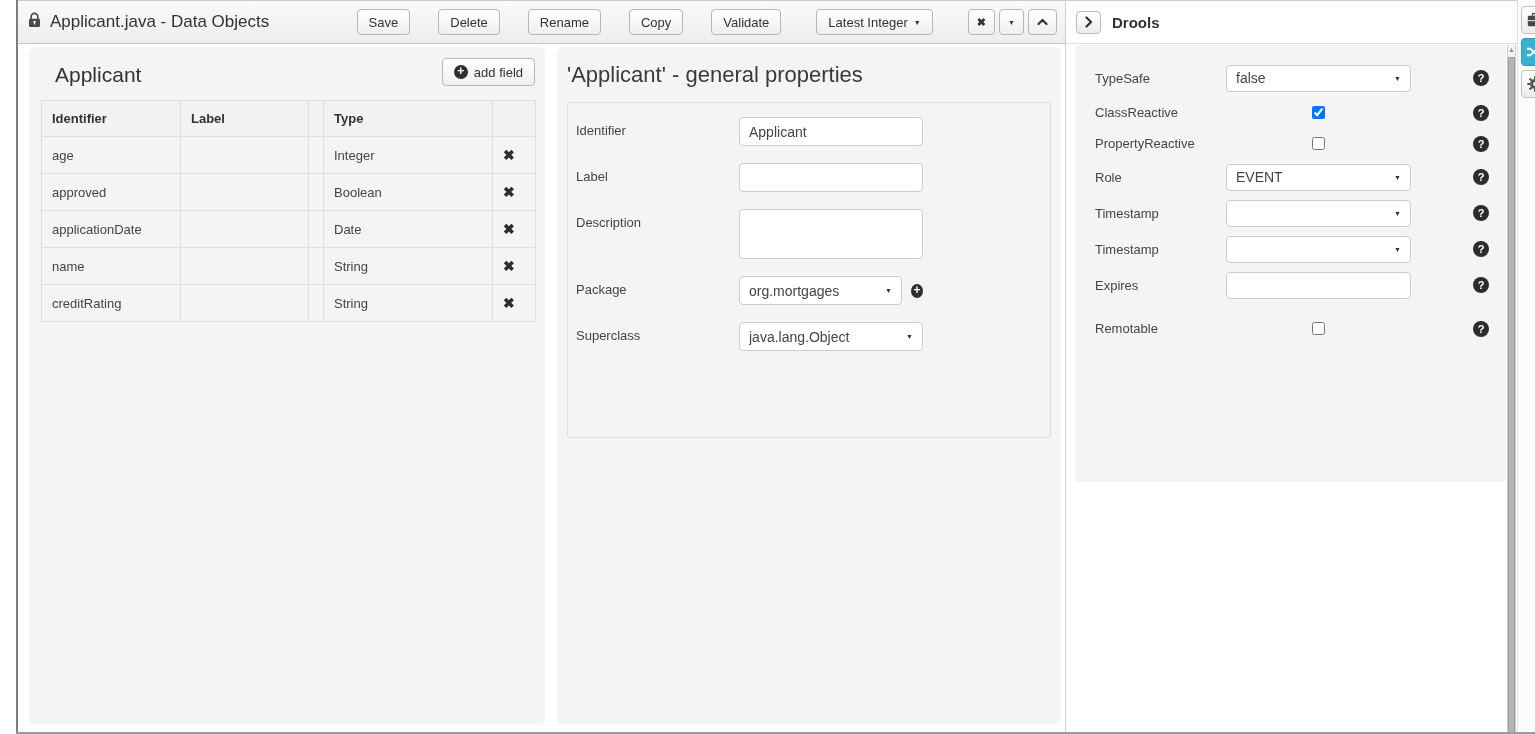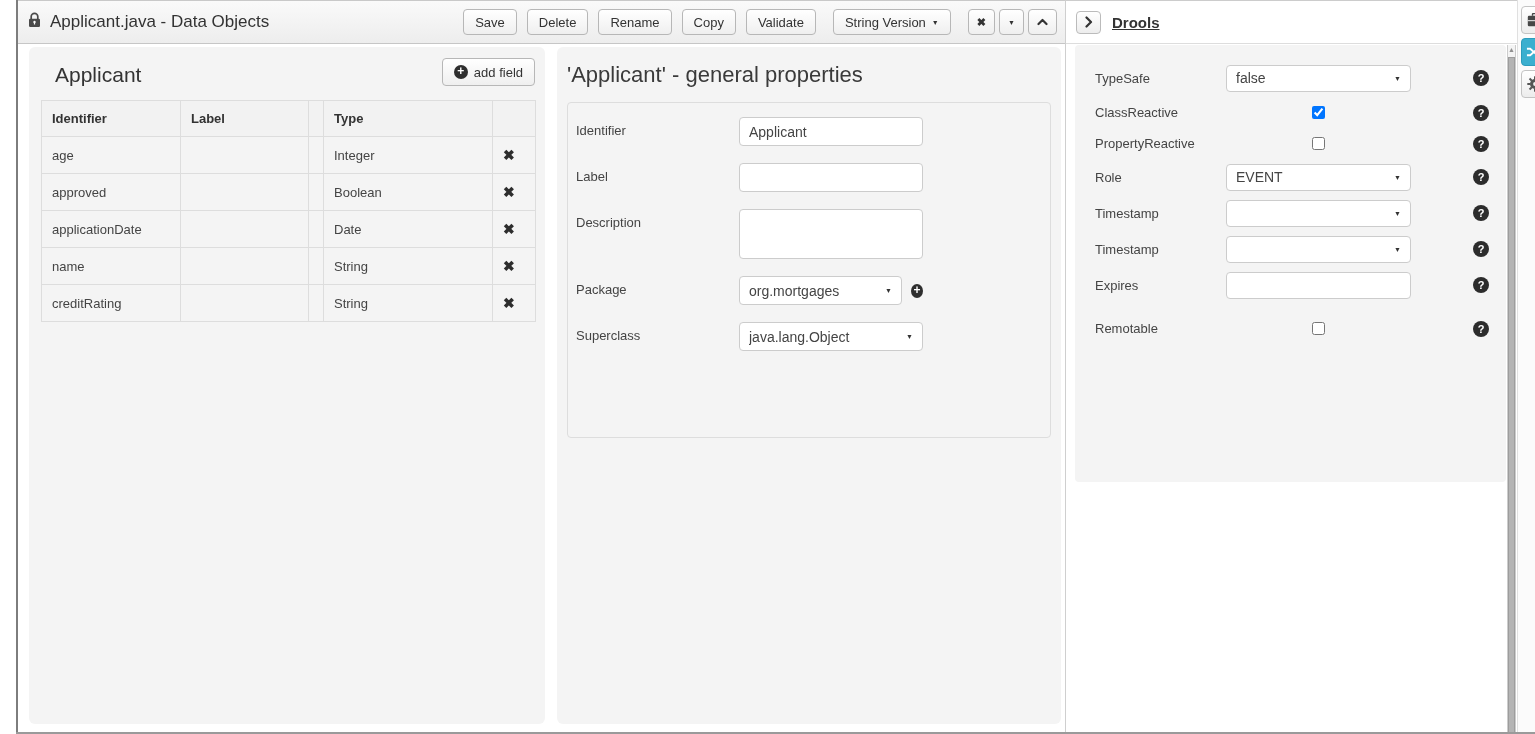--- a/index.html
+++ b/index.html
@@ -9,36 +9,36 @@
   .edge-left { position:absolute; left:0; top:0; width:2px; height:734px; background:#7d7d7d; }
   .edge-bottom { position:absolute; left:0; bottom:0; width:1535px; height:2px; background:#9a9a9a; }
   .vdivider { position:absolute; left:1049px; top:0; width:1px; height:734px; background:#cfcfcf; }
 
   
   .main-header { position:absolute; left:2px; top:0; width:1047px; height:44px;
     background:linear-gradient(#fafafa,#ededed); border-top:1px solid #c9c9c9;
     border-bottom:1px solid #c6c6c6; display:flex; align-items:center; padding:0 8px 0 10px; }
   .title-wrap { display:flex; align-items:center; gap:9px; }
   .win-title { font-size:17px; color:#333; }
-  .tb-group { margin-left:auto; display:flex; align-items:flex-start; gap:10px; }
+  .tb-group { margin-left:auto; display:flex; align-items:flex-start; gap:28px; }
   .btn { display:inline-flex; align-items:center; justify-content:center; gap:6px;
     background:linear-gradient(#ffffff,#efefef); border:1px solid #b7b7b7; border-radius:4px;
     height:26px; padding:0 11px; font-size:13px; color:#333; cursor:pointer; white-space:nowrap; }
   .btn-sm { padding:0 8px; min-width:25px; }
   .caret { font-size:7px; color:#333; line-height:1; }
   .xglyph { font-size:11px; font-weight:bold; color:#333; line-height:1; }
   .gap-l { margin-left:7px; }
   .tight { display:flex; gap:4px; }
 
   
   .right-header { position:absolute; left:1050px; top:0; width:451px; height:44px; background:#fff;
     border-top:1px solid #ccc; border-bottom:1px solid #ddd; display:flex; align-items:center; padding-left:10px; gap:11px; }
   .chev-btn { width:25px; height:23px; display:inline-flex; align-items:center; justify-content:center;
     background:linear-gradient(#fff,#ededed); border:1px solid #bbb; border-radius:4px; cursor:pointer; }
-  .drools-title { font-size:15px; font-weight:bold; color:#333;text-decoration:underline; }
+  .drools-title { font-size:15px; font-weight:bold; color:#333; }
 
   
   .card { position:absolute; background:#f4f4f4; border-radius:6px; }
   .left-card  { left:13px;  top:47px; width:516px; height:677px; }
   .mid-card   { left:541px; top:47px; width:504px; height:677px; }
   .drools-card{ left:1059px; top:45px; width:431px; height:437px; border-radius:4px; }
 
   
   .card-head { position:relative; padding:16px 10px 13px 26px; }
   .h-applicant { font-size:21px; color:#333; font-weight:normal; }
@@ -112,21 +112,21 @@
       <span class="win-title">Applicant.java - Data Objects</span>
     </div>
 
     <div class="tb-group">
       <button class="btn">Save</button>
       <button class="btn">Delete</button>
       <button class="btn">Rename</button>
       <button class="btn">Copy</button>
       <button class="btn">Validate</button>
       <button class="btn gap-l">
-        <span>String Version</span>
+        <span>Latest Integer</span>
         <span class="caret">▼</span>
       </button>
       <span class="tight gap-l">
         <button class="btn btn-sm">
             <span class="xglyph">✖</span>
           </button>
         <button class="btn btn-sm">
             <span class="caret">▼</span>
           </button>
         <button class="btn btn-sm">

